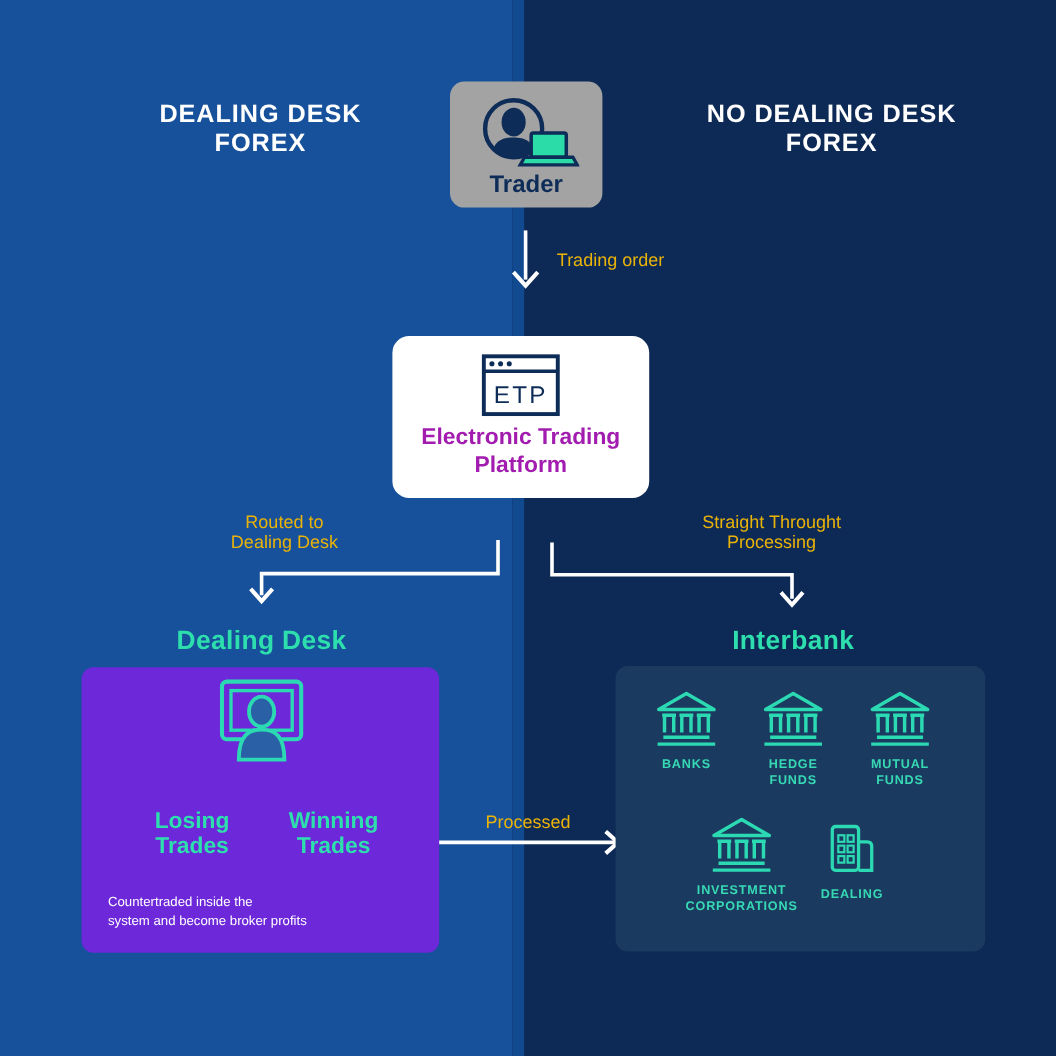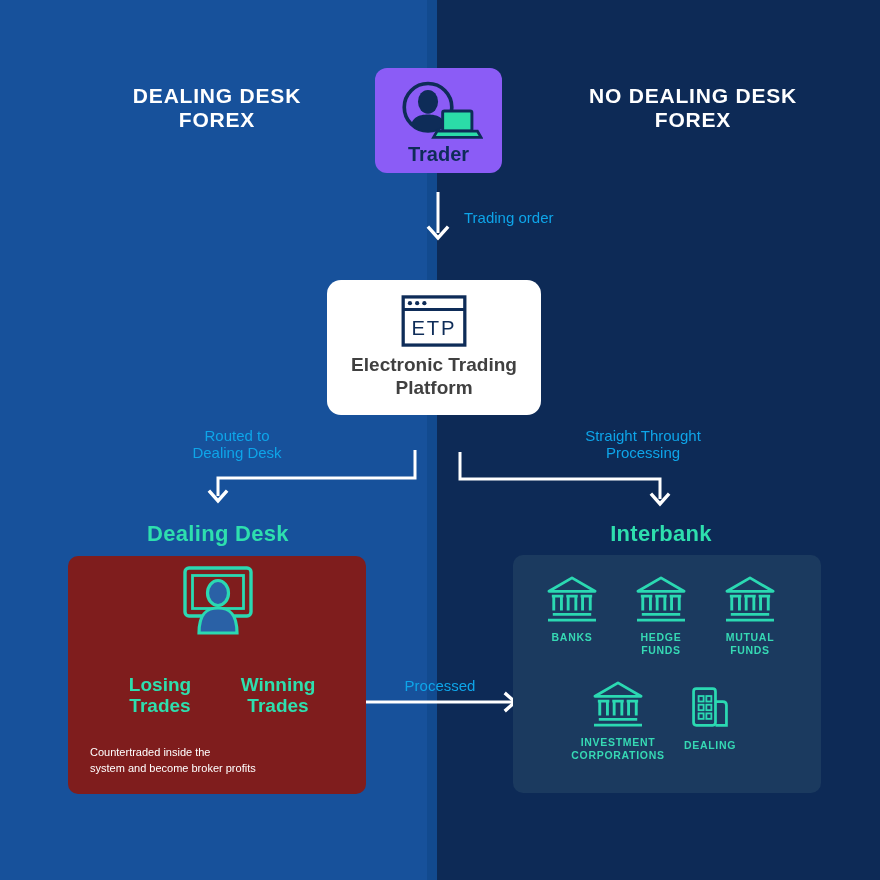--- a/index.html
+++ b/index.html
@@ -13,41 +13,41 @@
   .bg-right{position:absolute;left:437px;top:0;width:443px;height:880px;background:#0D2A56;}
 
   .abs{position:absolute;}
   .preline{white-space:pre-line;}
   .center{text-align:center;}
 
   .side-title{
     width:280px;color:#FFFFFF;font-weight:bold;font-size:21px;line-height:24px;
     letter-spacing:0.8px;text-align:center;
   }
-  .white-label{color:#0ea5e9;font-size:15px;line-height:17px;}
+  .white-label{color:#eab308;font-size:15px;line-height:17px;}
   .teal-heading{color:#2EDFAE;font-weight:bold;font-size:22px;letter-spacing:0.3px;text-align:center;width:240px;}
 
   
   .trader-box{
-    left:375px;top:68px;width:127px;height:105px;background:#8b5cf6;border-radius:12px;
+    left:375px;top:68px;width:127px;height:105px;background:#a3a3a3;border-radius:12px;
     display:flex;flex-direction:column;align-items:center;justify-content:flex-start;
   }
   .trader-box svg{margin-top:10px;}
   .trader-label{color:#0E2C58;font-weight:bold;font-size:20px;margin-top:1px;}
 
   
   .etp-box{
     left:327px;top:280px;width:214px;height:135px;background:#FFFFFF;border-radius:14px;
     display:flex;flex-direction:column;align-items:center;
   }
   .etp-box svg{margin-top:15px;}
-  .etp-title{color:#404040;font-weight:bold;font-size:19px;line-height:23px;text-align:center;margin-top:6px;}
+  .etp-title{color:#a21caf;font-weight:bold;font-size:19px;line-height:23px;text-align:center;margin-top:6px;}
 
   
-  .panel-left{left:68px;top:556px;width:298px;height:238px;background:#7f1d1d;border-radius:10px;}
+  .panel-left{left:68px;top:556px;width:298px;height:238px;background:#6d28d9;border-radius:10px;}
   .panel-right{left:513px;top:555px;width:296px;height:238px;background:#1B3A5F;border-radius:10px;padding-left:12px;}
 
   .trades-label{
     position:absolute;width:140px;color:#2EDFAE;font-weight:bold;font-size:19px;line-height:21px;
     text-align:center;white-space:pre-line;
   }
   .dd-note{position:absolute;left:22px;top:188px;color:#FFFFFF;font-size:11px;line-height:16px;white-space:pre-line;}
 
   .member{position:absolute;display:flex;flex-direction:column;align-items:center;}
   .member-label{

